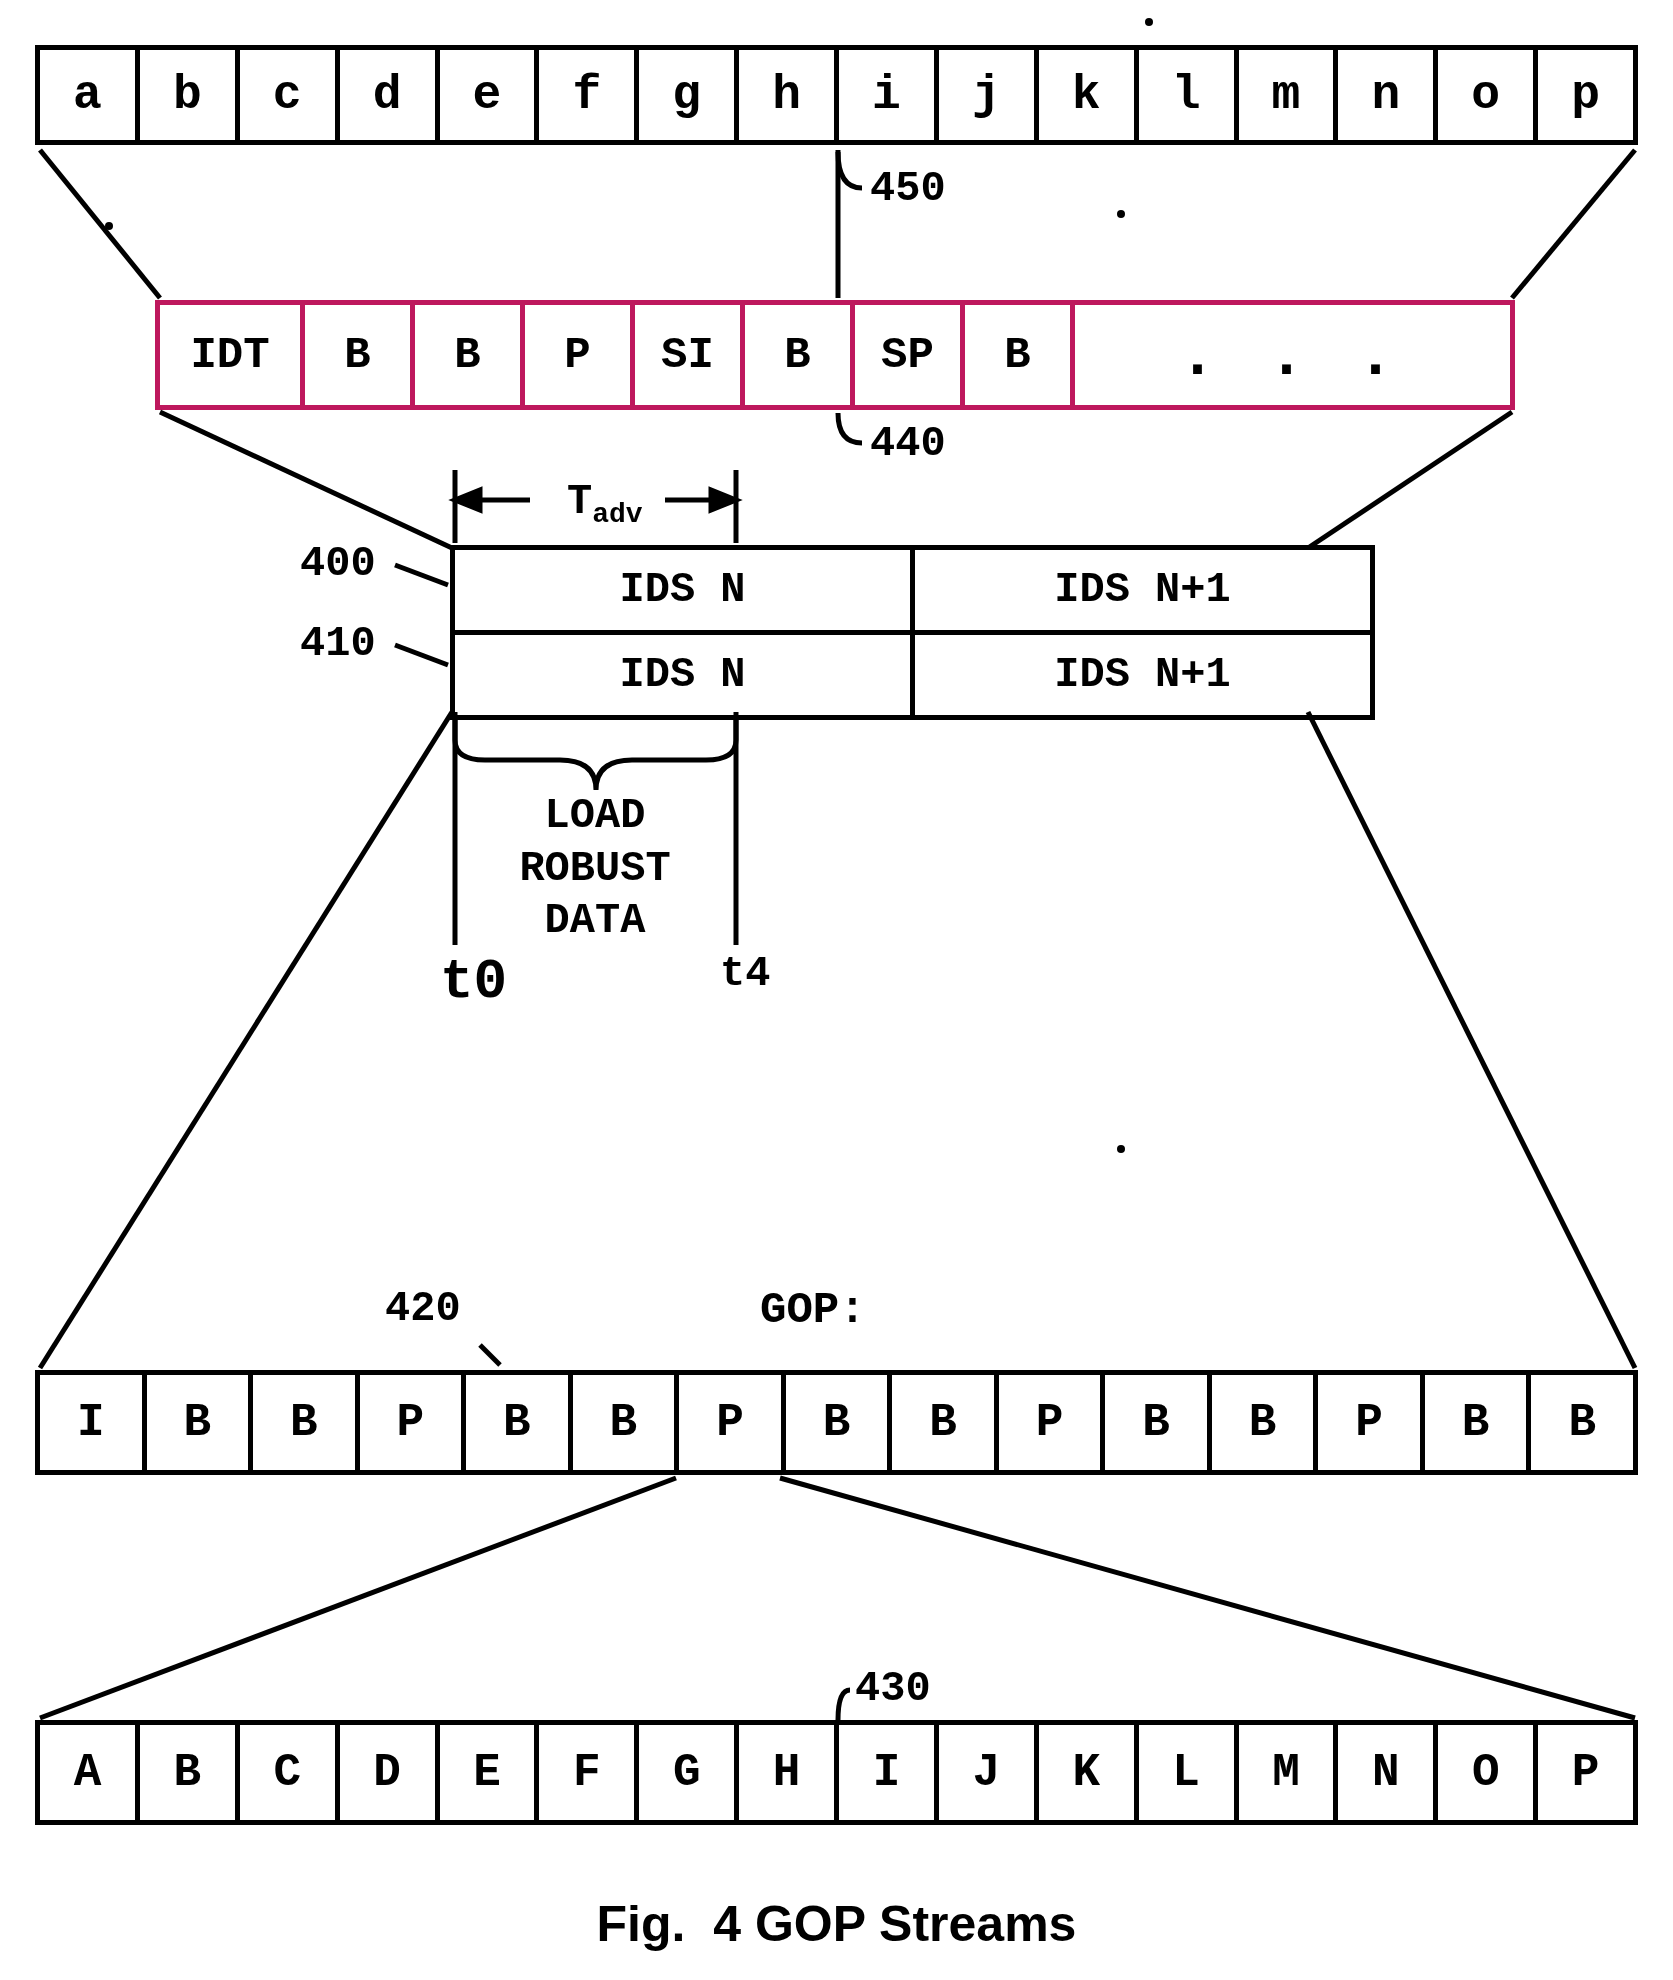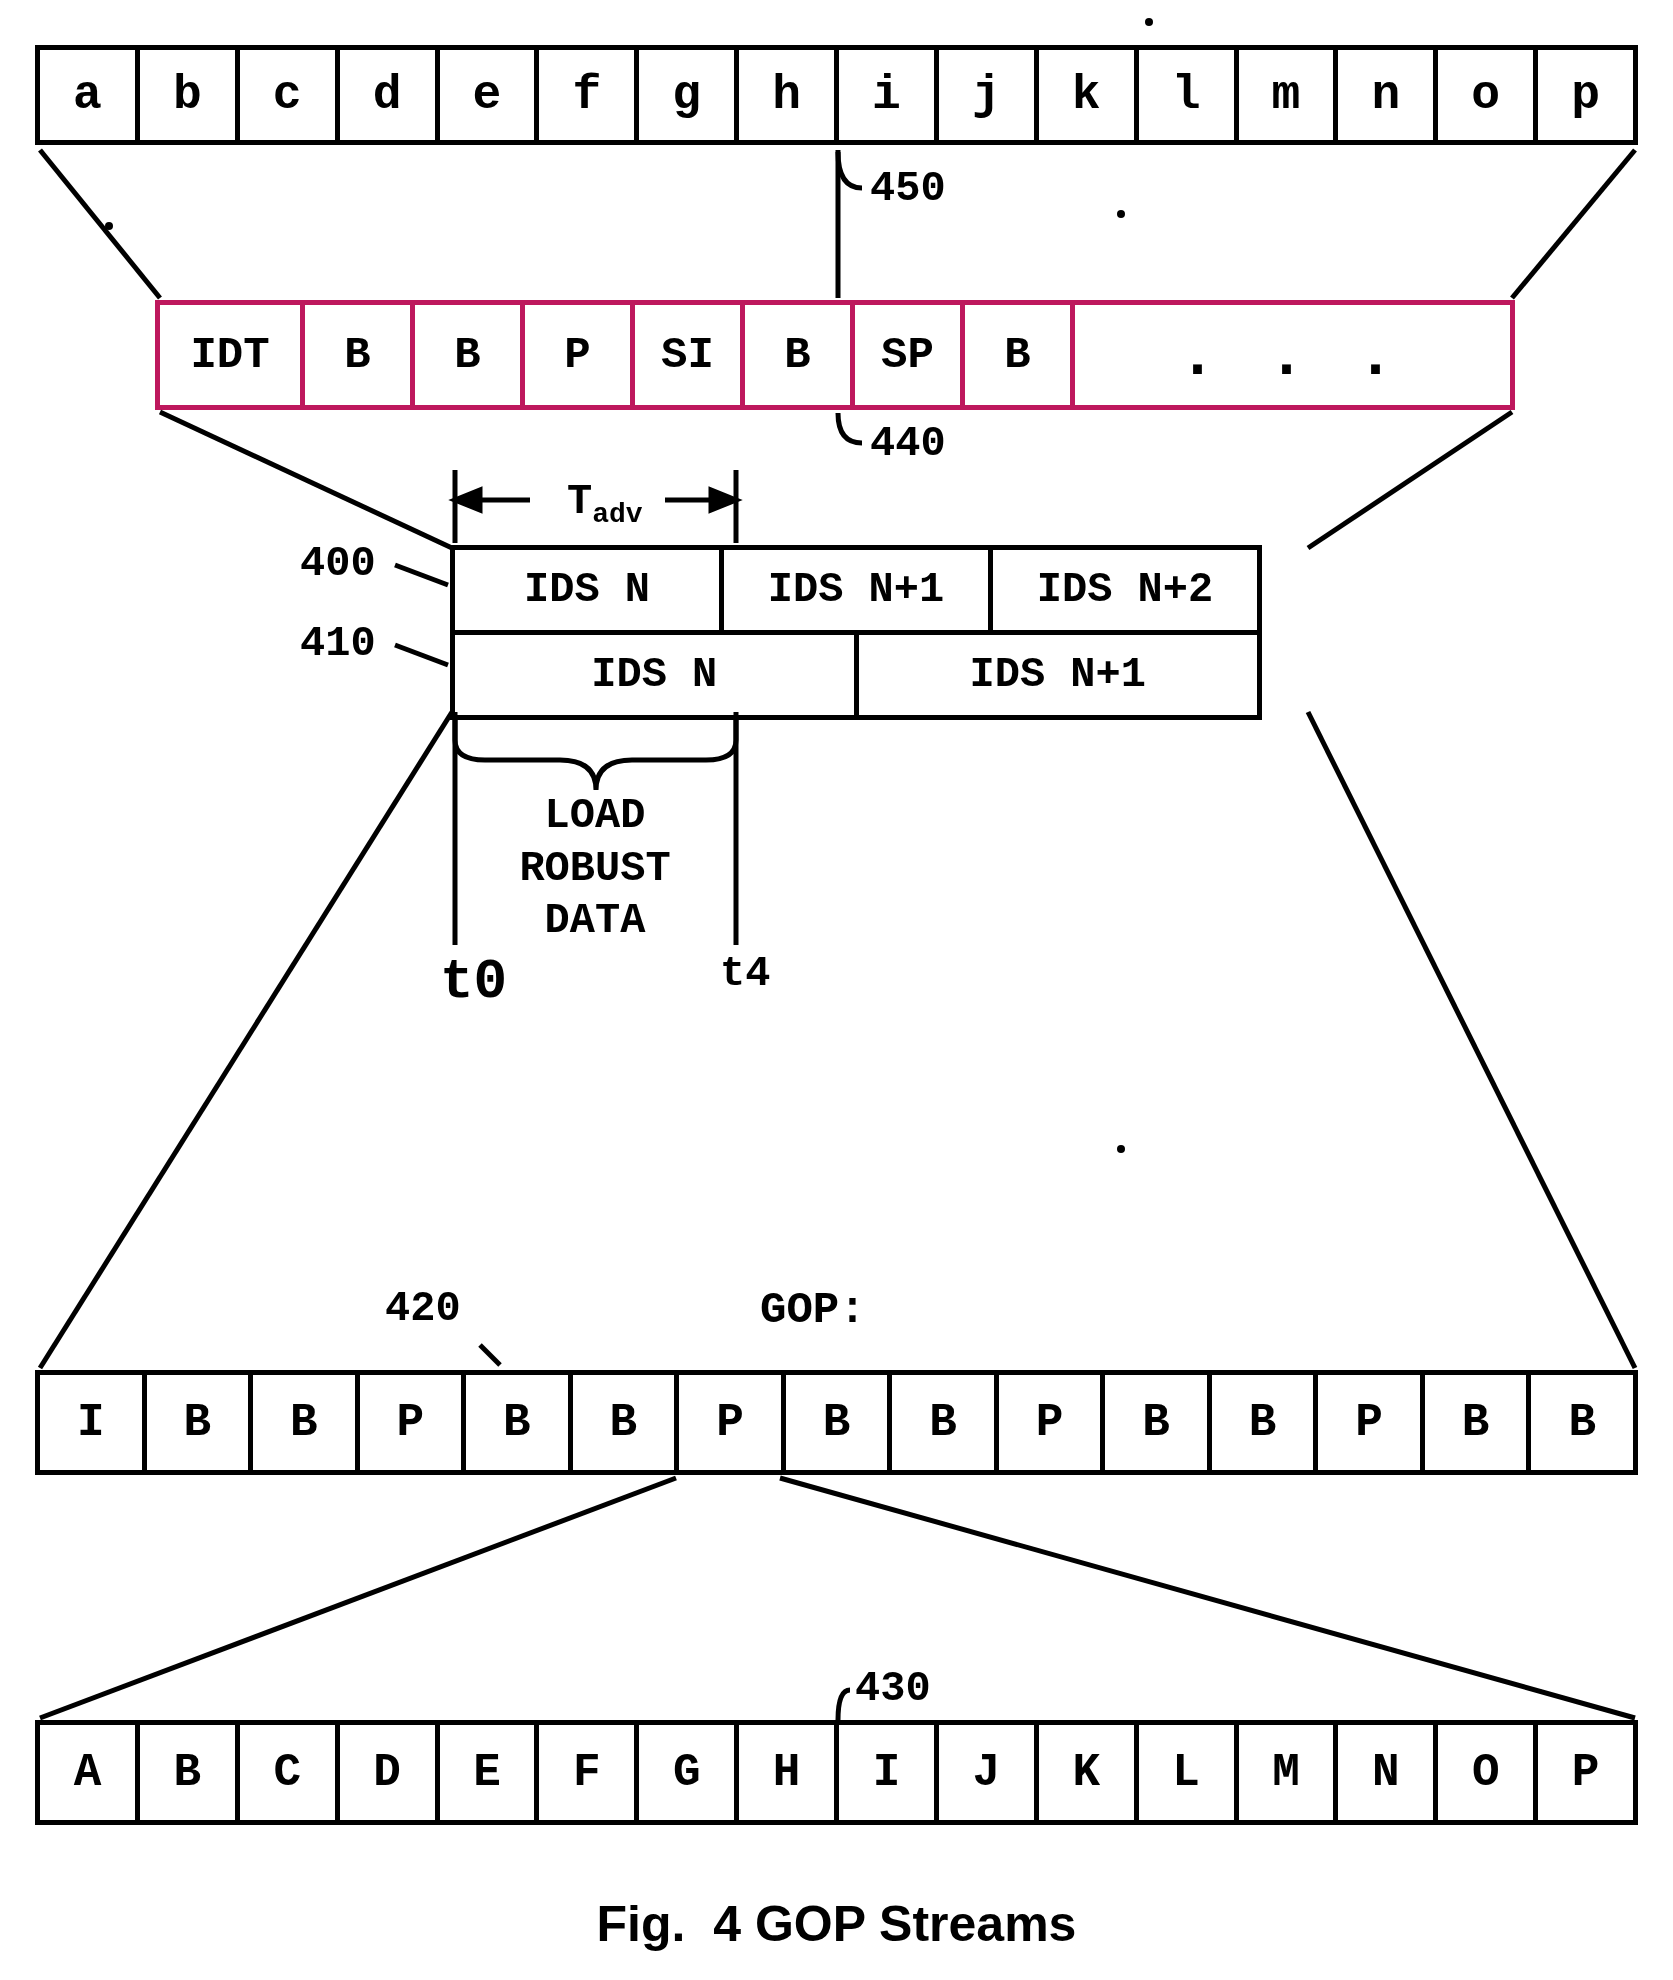--- a/index.html
+++ b/index.html
@@ -62,21 +62,21 @@
   .row440 .cell + .cell { border-left: none; }
   .row440 .c-norm { width: 110px; }
   .row440 .c-wide { width: 150px; }
   .row440 .c-rest { flex: 1; letter-spacing: 12px; font-size: 54px; font-family: monospace; }
 
   
   .streams {
     position: absolute;
     top: 545px;
     left: 450px;
-    width: 812px;
+    width: 925px;
     border: 5px solid #000;
     box-sizing: border-box;
   }
   .streams .srow {
     display: flex;
     height: 80px;
   }
   .streams .srow + .srow { border-top: 5px solid #000; }
   .streams .scell {
     flex: 1 1 0;
@@ -225,21 +225,20 @@
   <div class="cell c-norm">B</div>
   <div class="cell c-rest">. . .</div>
 </div>
 
 <div class="tadv-label"><span>T<sub>adv</sub></span></div>
 
 <div class="streams">
   <div class="srow">
     <div class="scell">IDS N</div>
     <div class="scell">IDS N+1</div>
-    <div class="scell">IDS N+2</div>
   </div>
   <div class="srow">
     <div class="scell">IDS N</div>
     <div class="scell">IDS N+1</div>
   </div>
 </div>
 
 <div class="ref400">400</div>
 <div class="ref410">410</div>
 <div class="ref420">420</div>

